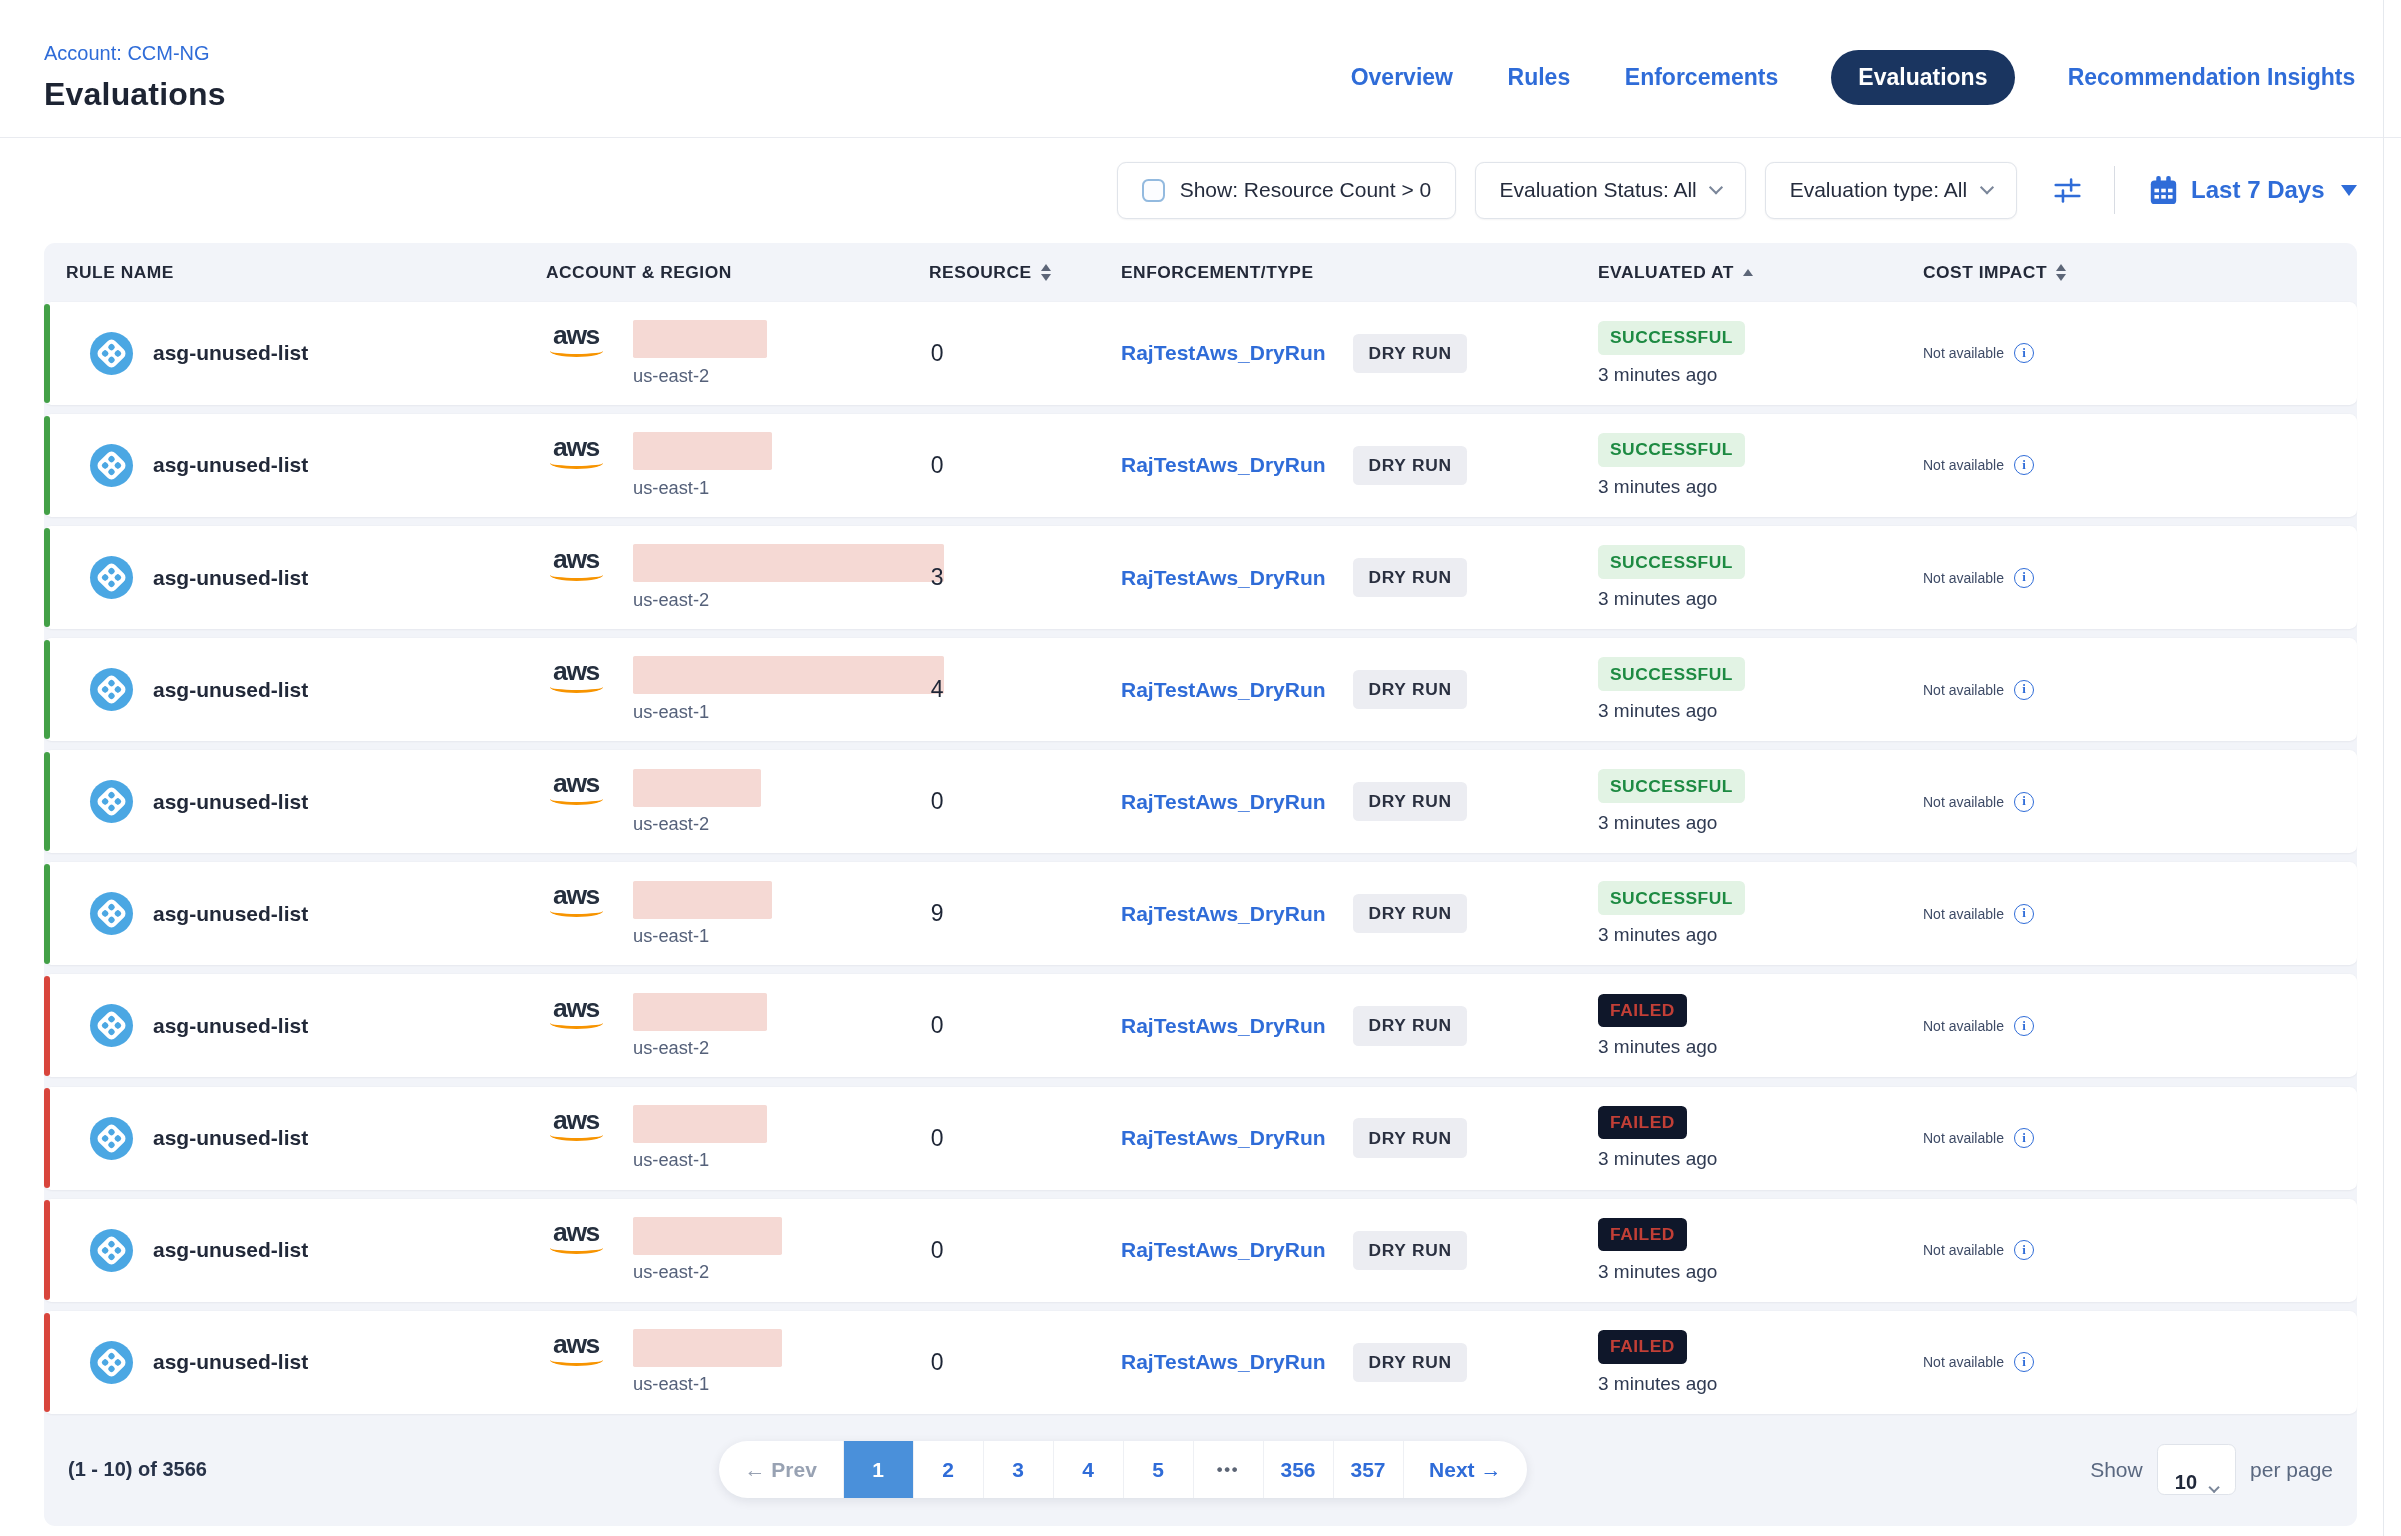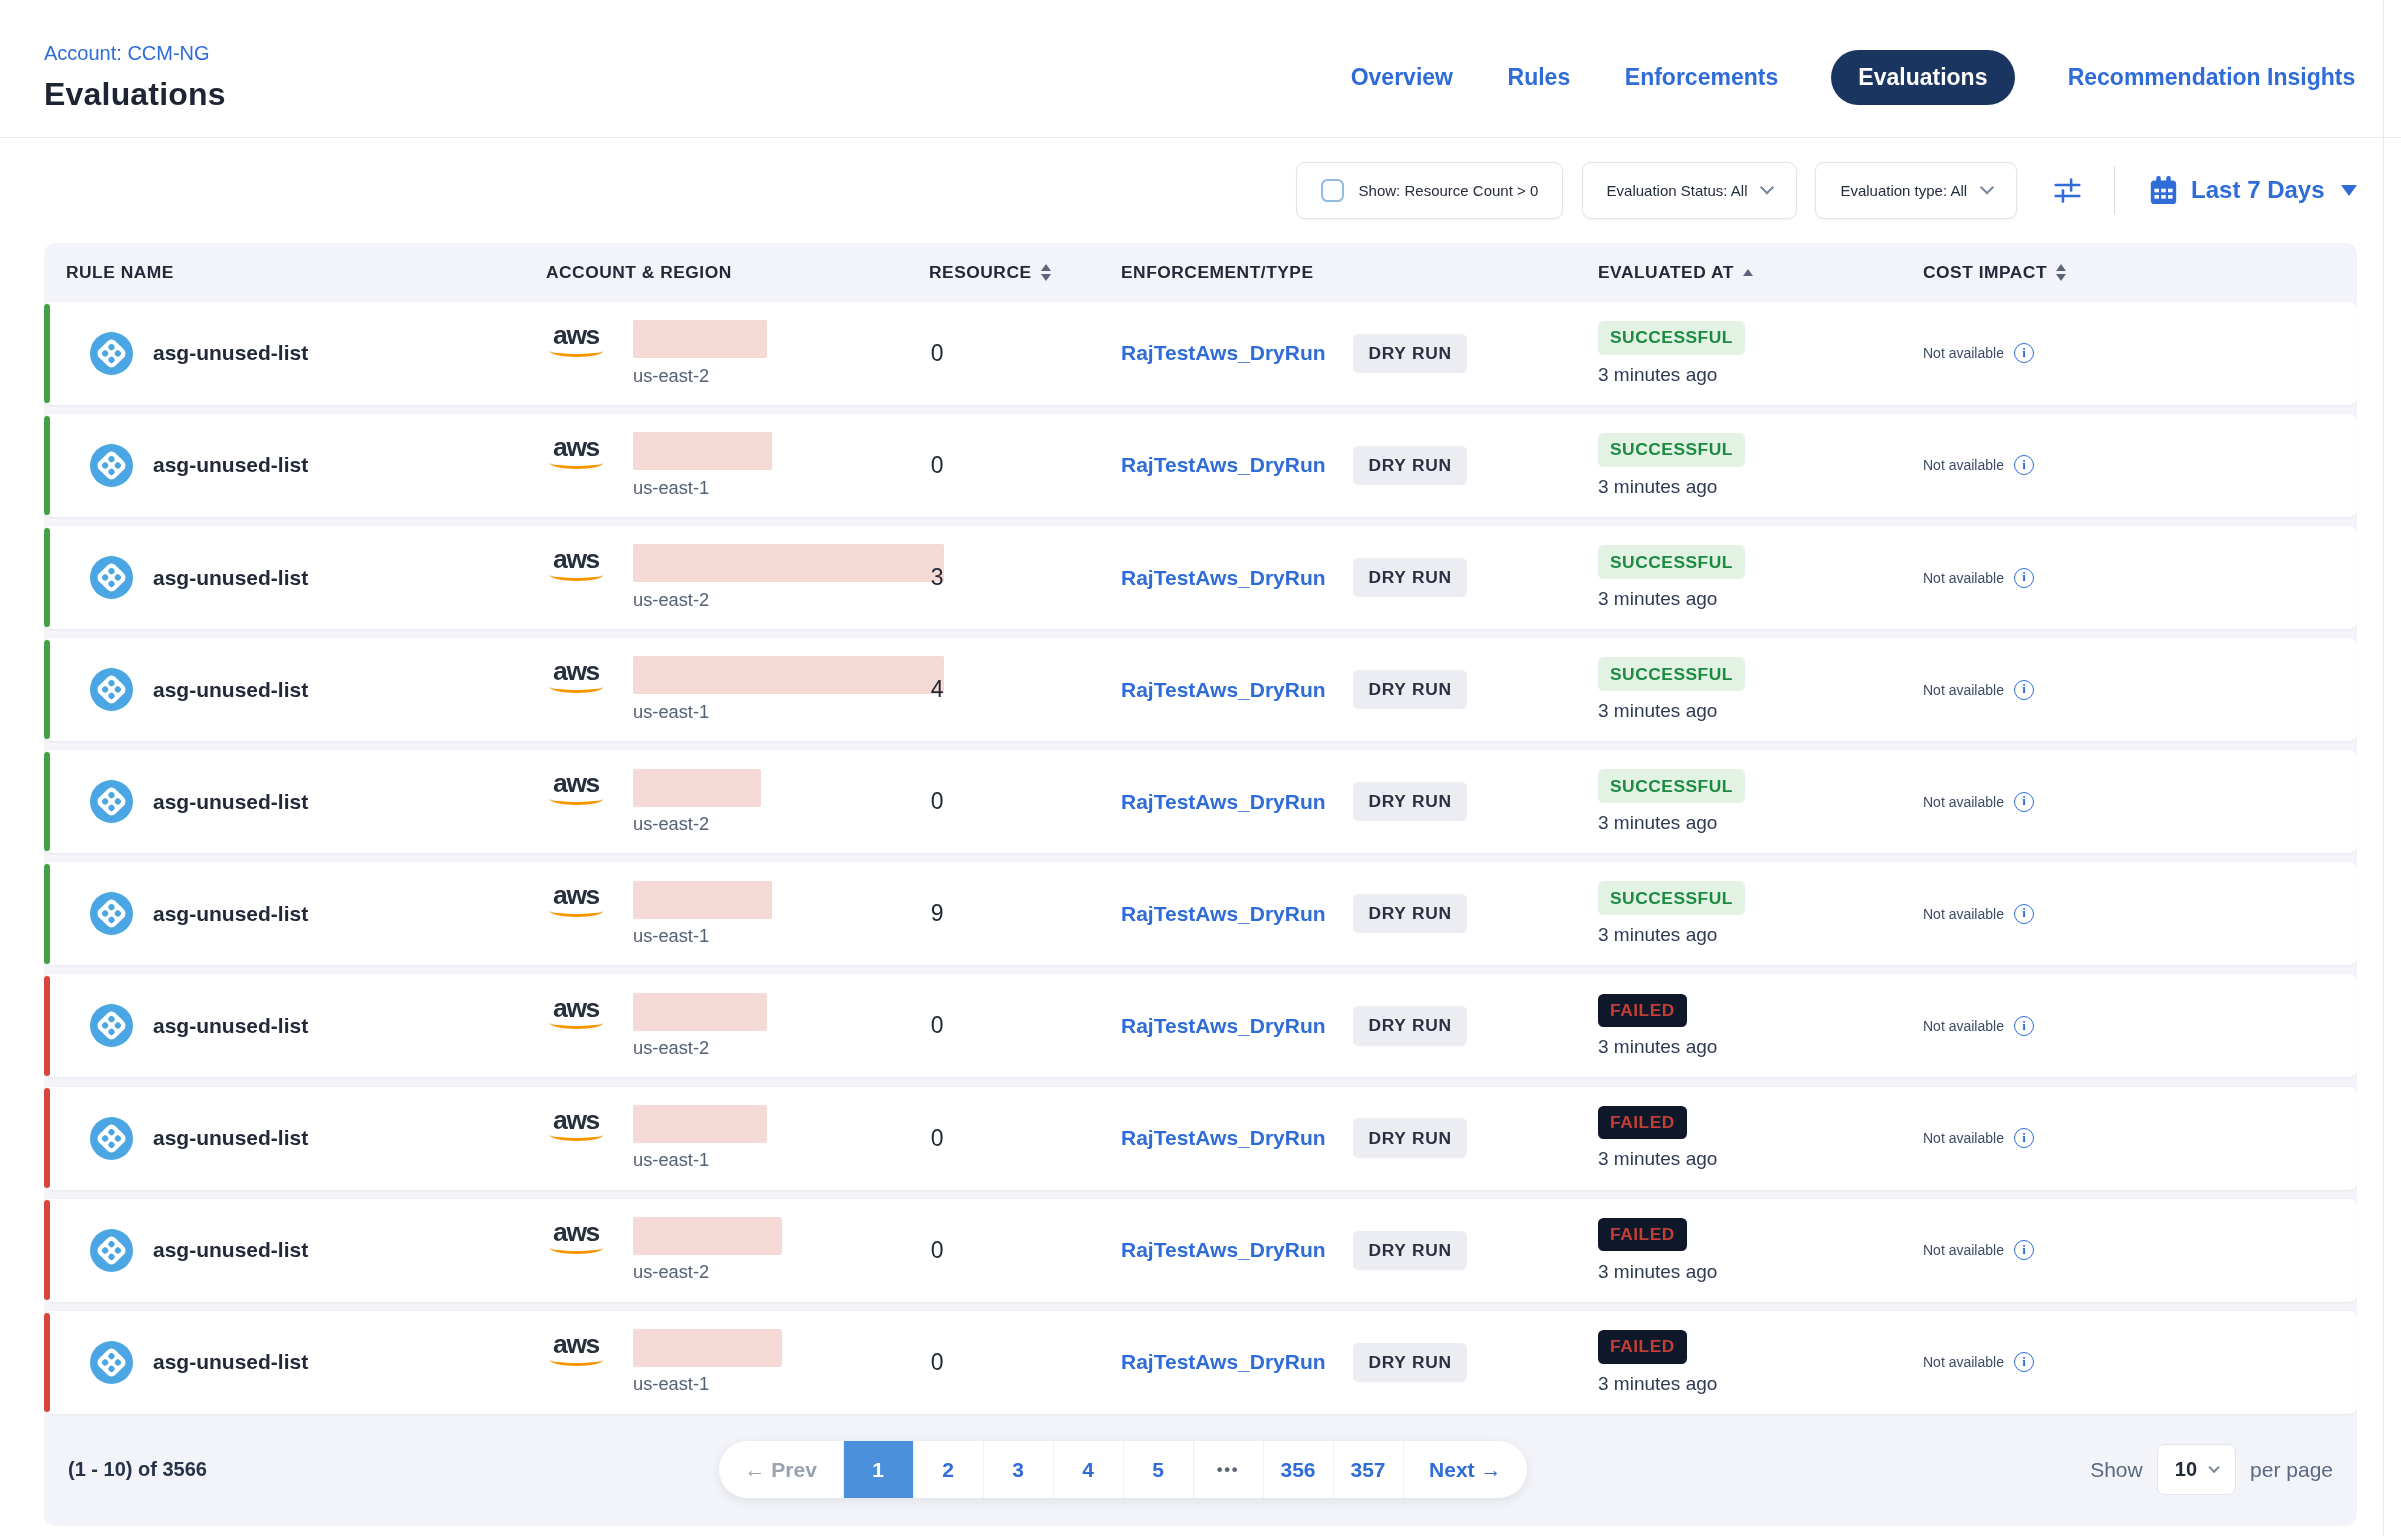--- a/index.html
+++ b/index.html
@@ -18,21 +18,21 @@
   .account-link { color:#2f6cd8; font-size:20px; text-decoration:none; display:inline-block; margin-bottom:11px; cursor:pointer; }
   .page-title { font-size:32px; font-weight:700; color:#1d2433; letter-spacing:0.2px; }
   .tabs { display:flex; align-items:center; gap:51px; }
   .tab { background:none; border:none; color:#2f6cd8; font-size:23px; font-weight:600; cursor:pointer; font-family:inherit; padding:9.1px 1.8px; }
   .tab.active { background:#1a3560; color:#ffffff; border-radius:914px; padding:13.7px 27.4px; }
   .title-divider { height:0.9px; background:#e9ebf0; margin-top:24px; }
 
   
   .filter-bar { display:flex; align-items:center; justify-content:flex-end; gap:18.3px; margin:24px 44px 24px 44px; height:57px; }
   .chip { display:flex; align-items:center; gap:14.6px; background:#fff; border:0.9px solid #e0e4ea; border-radius:9.1px; height:57px; padding:0 24px; box-shadow:0 0.9px 1.8px rgba(16,24,40,.05); cursor:pointer; }
-  .chip-label { font-size:15px; color:#252c3d; font-weight:500; white-space:nowrap; }
+  .chip-label { font-size:21px; color:#252c3d; font-weight:500; white-space:nowrap; }
   .checkbox { width:23px; height:23px; border:2.3px solid #93badf; border-radius:6.4px; background:#fcfdff; flex:0 0 auto; }
   .chev { width:10px; height:10px; border-right:2.4px solid #7a8699; border-bottom:2.4px solid #7a8699; transform:rotate(45deg) translate(-1.8px,-1.8px); flex:0 0 auto; }
   .chip.saved { min-width:291px; justify-content:space-between; }
   .tune-btn { background:none; border:none; cursor:pointer; margin:0 12.8px 0 16.5px; display:flex; align-items:center; }
   .v-divider { width:0.9px; height:48px; background:#d8dce3; }
   .date-btn { display:flex; align-items:center; gap:12.8px; background:none; border:none; cursor:pointer; margin-left:16.5px; font-family:inherit; }
   .date-label { color:#2f6cd8; font-size:24px; font-weight:600; }
   .caret-down { width:0; height:0; border-left:8.2px solid transparent; border-right:8.2px solid transparent; border-top:11px solid #2f6cd8; margin-left:3.7px; }
 
   
@@ -81,21 +81,21 @@
   .pg-summary { font-size:20px; font-weight:600; color:#273248; }
   .pager { display:flex; background:#ffffff; border-radius:914px; overflow:hidden; box-shadow:0 2.7px 11px rgba(16,24,40,.09); justify-self:center; margin-left:-155px; }
   .pager button { font-family:inherit; border:none; background:transparent; border-right:0.9px solid #eef0f4; height:57px; min-width:70px; font-size:21px; font-weight:600; color:#2f6cd8; cursor:pointer; }
   .pager button:last-child { border-right:none; }
   .pager .nav { padding:0 25.6px; display:flex; align-items:center; gap:9.1px; justify-content:center; }
   .pager .prev { color:#98a2b3; }
   .pager .active { background:#4a90da; color:#ffffff; }
   .pager .dots { color:#5c6575; letter-spacing:1.8px; font-size:16.5px; }
   .page-size { display:flex; align-items:center; gap:14.6px; justify-self:end; }
   .ps-text { font-size:21px; color:#5a6880; }
-  .ps-select { display:flex; align-items:center; gap:12.8px; border:1.8px solid #dfe3ea; border-radius:7.3px; height:51px; padding:0 16.5px; background:#fff; cursor:pointer; }
+  .ps-select { display:flex; align-items:flex-end; gap:12.8px; border:1.8px solid #dfe3ea; border-radius:7.3px; height:51px; padding:0 16.5px; background:#fff; cursor:pointer; }
   .ps-value { font-size:20px; font-weight:600; color:#20283a; }
   .chev.small { width:8.2px; height:8.2px; border-width:2px; }
 </style>
 </head>
 <body>
 
 <header class="top">
   <div class="title-block">
     <a class="account-link">Account: CCM-NG</a>
     <h1 class="page-title">Evaluations</h1>

